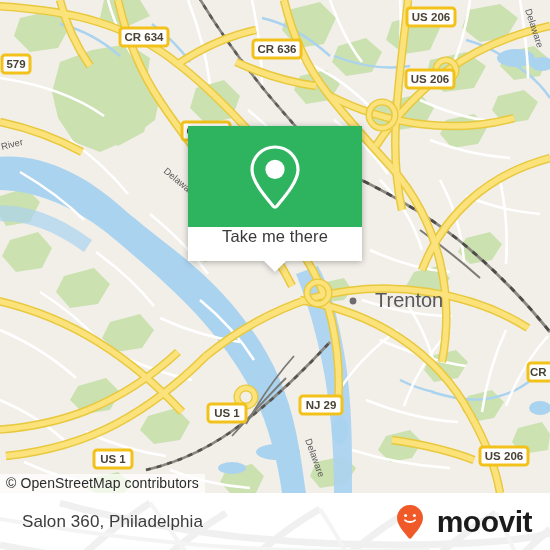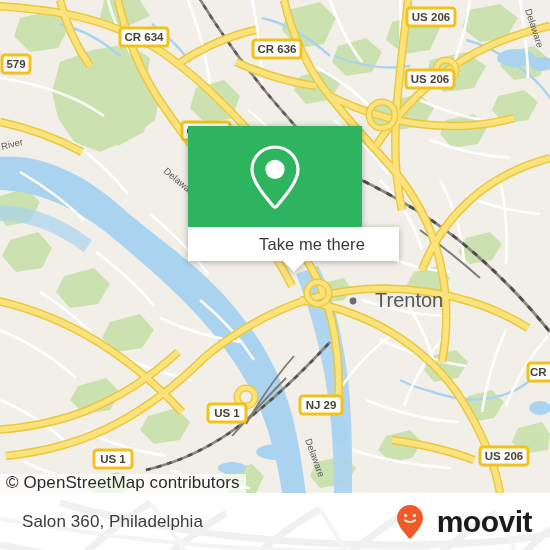--- a/index.html
+++ b/index.html
@@ -11,39 +11,38 @@
   #app{position:relative;width:550px;height:550px;overflow:hidden;background:#fff;}
 
   
   #map{position:absolute;left:0;top:0;width:550px;height:493px;overflow:hidden;background:#f2efe9;}
   #mapsvg{position:absolute;left:0;top:0;}
 
   
   #attrib{
     position:absolute;left:0;bottom:0;
     background:rgba(255,255,255,0.72);
-    font-size:17px;color:#2b2b2b;
+    font-size:14px;color:#2b2b2b;
     padding:2px 6px 3px 6px;letter-spacing:.1px;
     line-height:14px;white-space:nowrap;
   }
 
   
   #callout{
     position:absolute;left:188px;top:126px;width:174px;
     filter:drop-shadow(0 1px 3px rgba(0,0,0,.30));
   }
   #callout-top{
     width:100%;height:101px;background:#2eb35f;
     display:flex;align-items:center;justify-content:center;
   }
   #callout-bottom{
     width:100%;height:34px;background:#ffffff;
-    display:flex;align-items:center;justify-content:center;
+    display:flex;justify-content:center;
     position:relative;
-    padding-left:37px;
   }
   #callout-label{
     font-size:16.5px;color:#3a3a3a;letter-spacing:.1px;
   }
   #callout-tail{
     position:absolute;left:50%;top:34px;margin-left:-11px;
     width:0;height:0;
     border-left:11px solid transparent;
     border-right:11px solid transparent;
     border-top:11px solid #ffffff;

